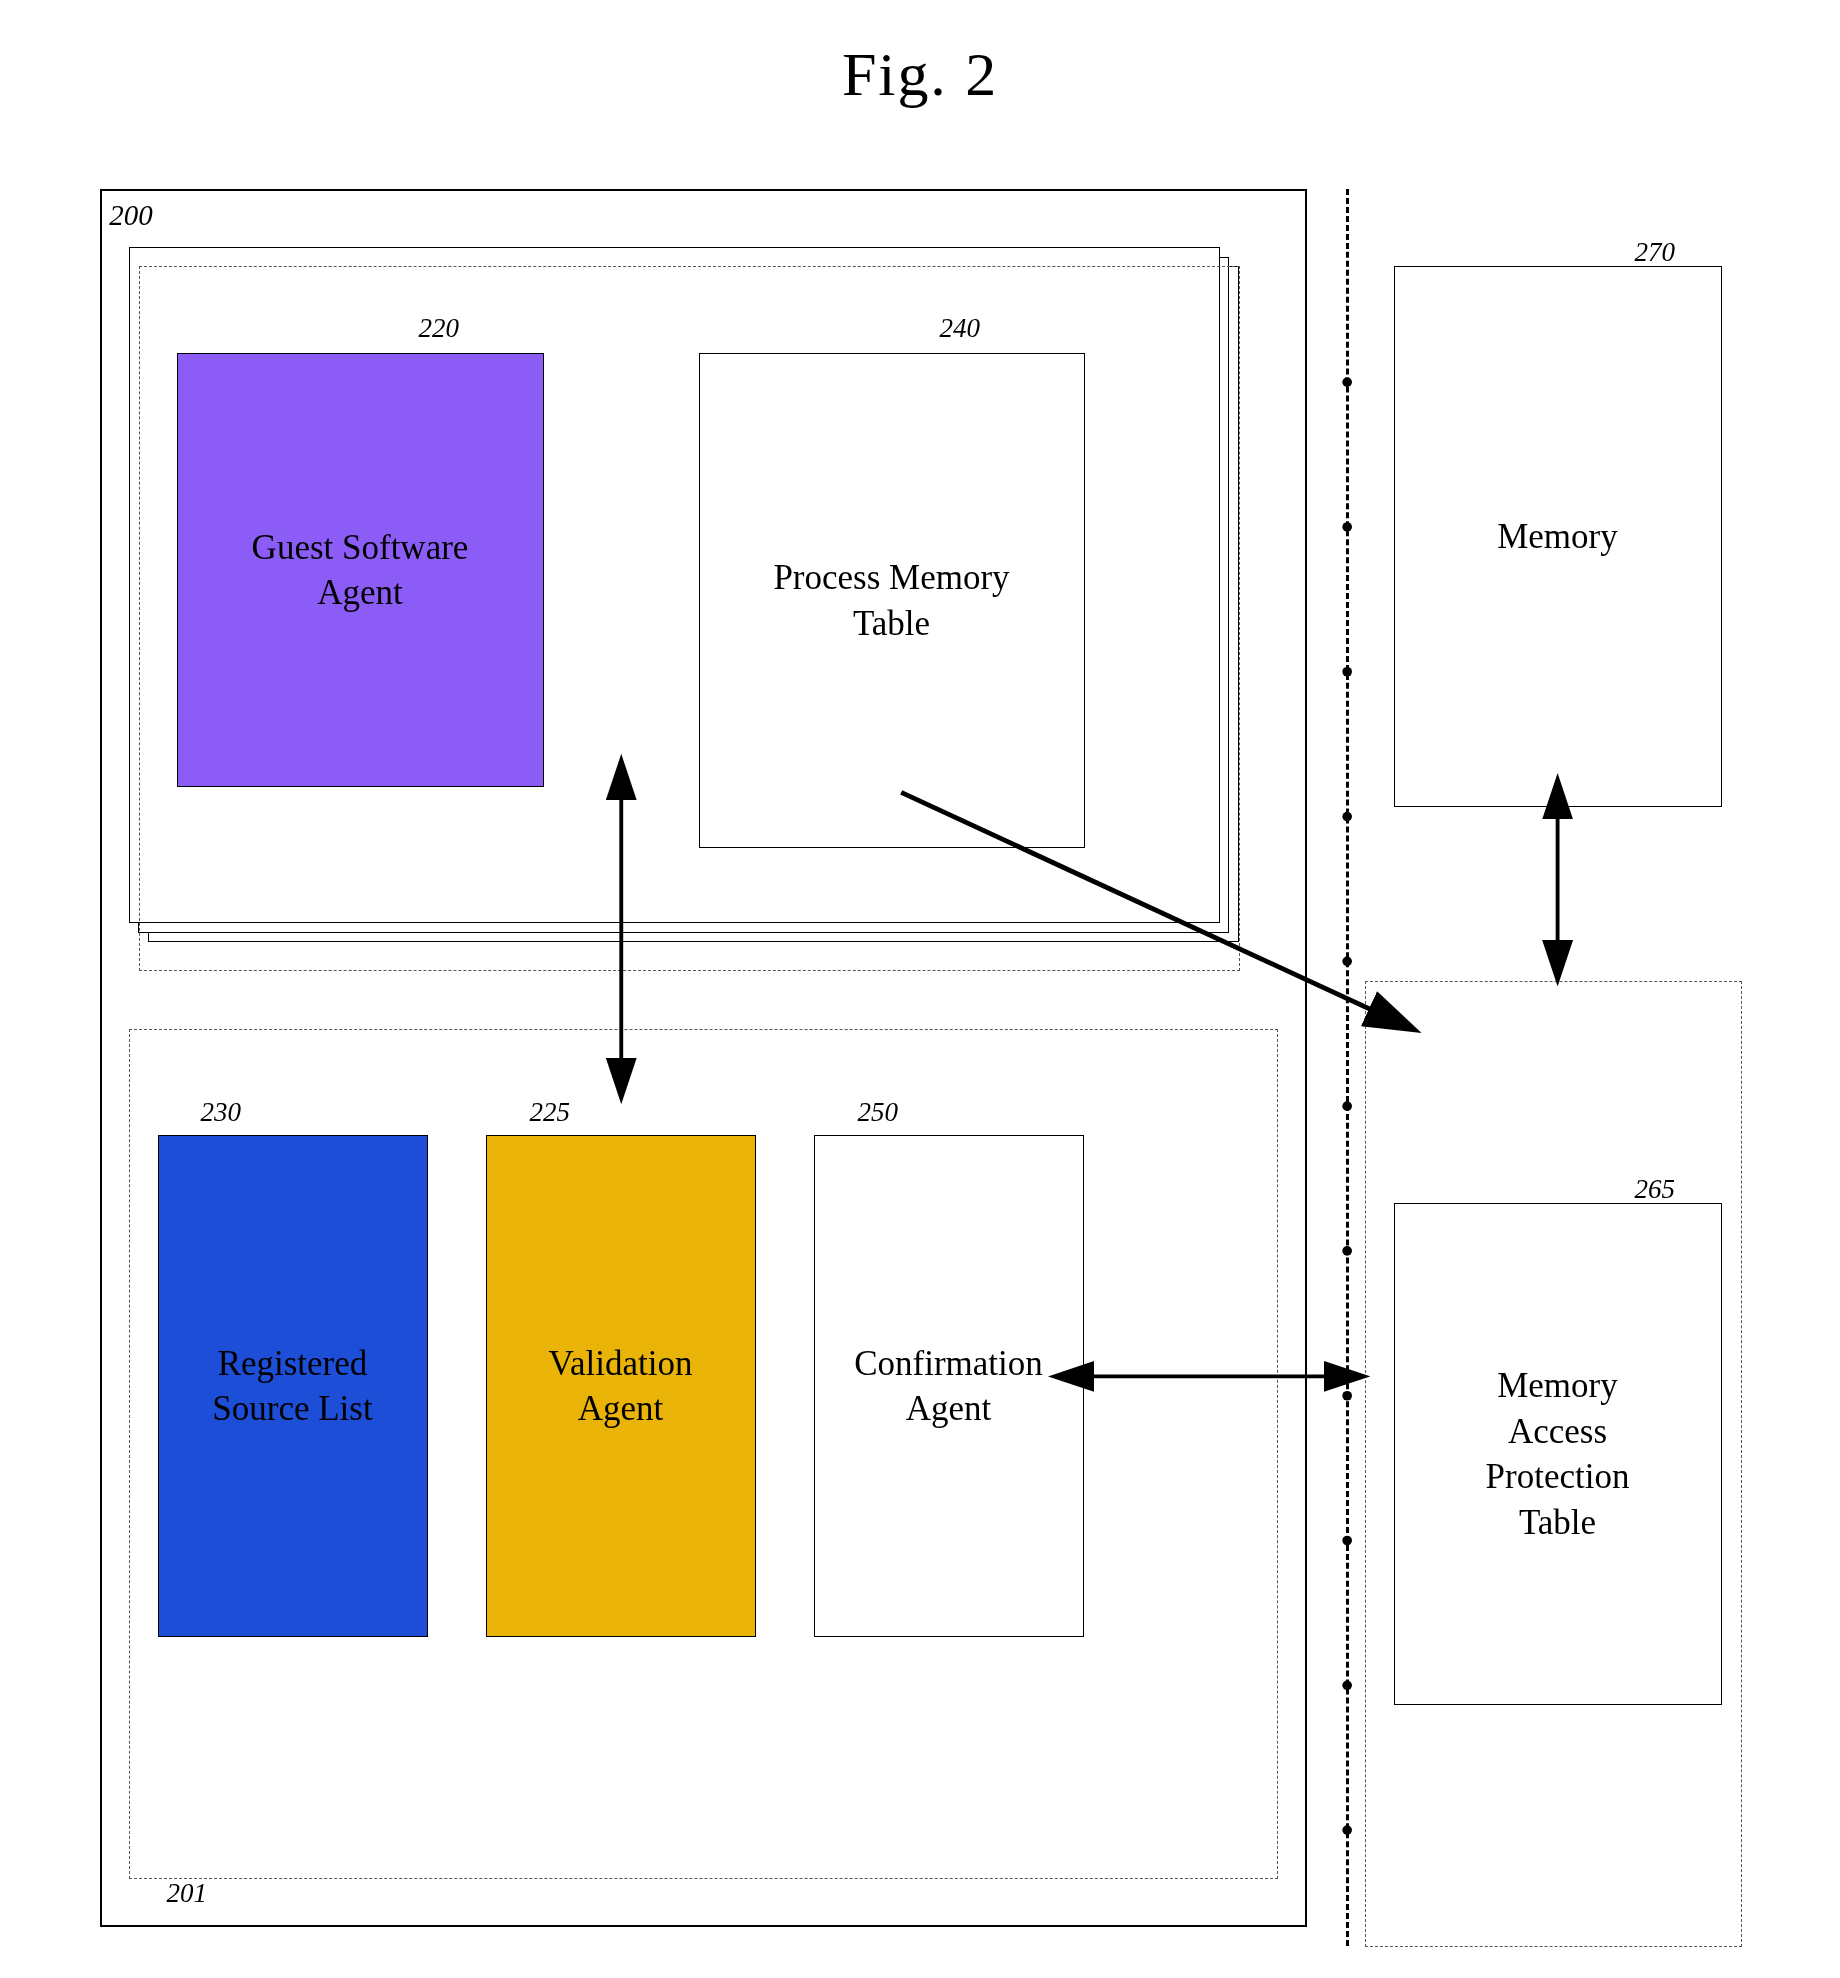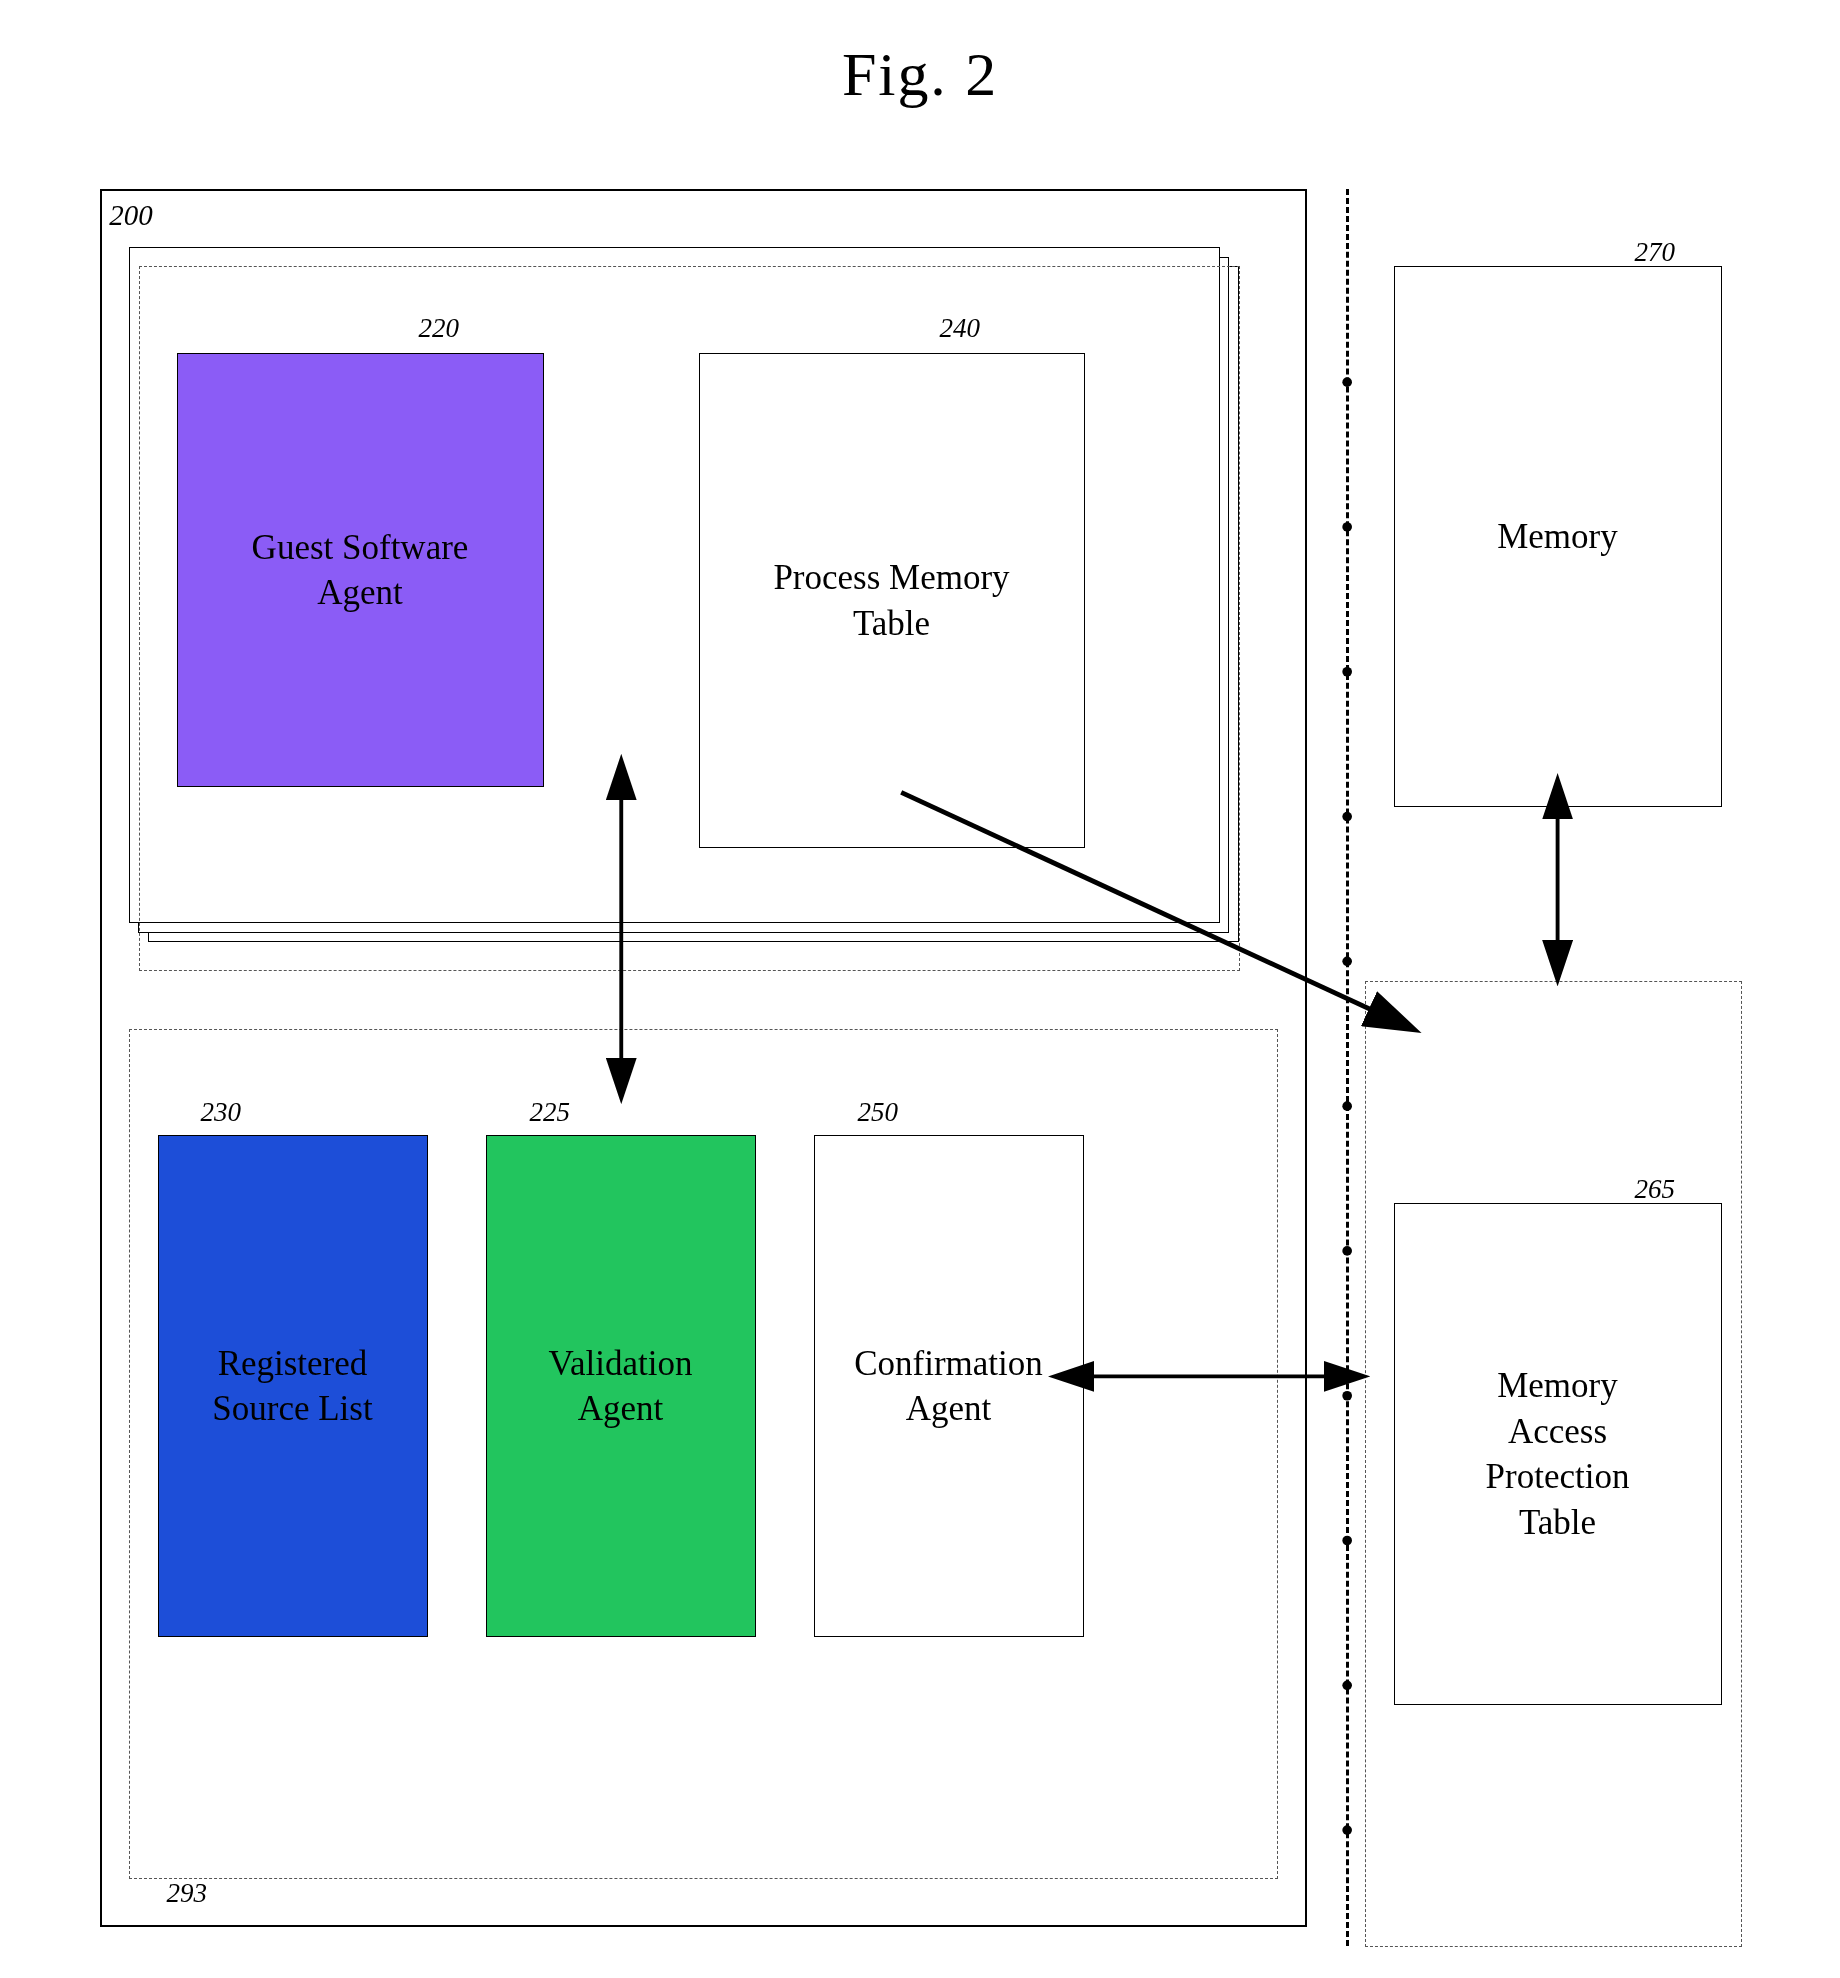--- a/index.html
+++ b/index.html
@@ -193,21 +193,21 @@
     }
 
     
     .box-225 {
       position: absolute;
       top: 946px;
       left: 386px;
       width: 270px;
       height: 502px;
       border: 1.9px solid #000;
-      background: #22c55e;
+      background: #eab308;
       display: flex;
       flex-direction: column;
       align-items: center;
       justify-content: center;
     }
 
     .label-225 {
       position: absolute;
       top: 908px;
       left: 430px;
@@ -349,21 +349,21 @@
     <span class="box-text">Guest Software<br>Agent</span>
   </div>
   <span class="label-220">220</span>
 
   <div class="box-240">
     <span class="box-text">Process Memory<br>Table</span>
   </div>
   <span class="label-240">240</span>
 
   <div class="box-201">
-    <span class="label-201">293</span>
+    <span class="label-201">201</span>
   </div>
 
   <div class="box-230">
     <span class="box-text">Registered<br>Source List</span>
   </div>
   <span class="label-230">230</span>
 
   <div class="box-225">
     <span class="box-text">Validation<br>Agent</span>
   </div>

